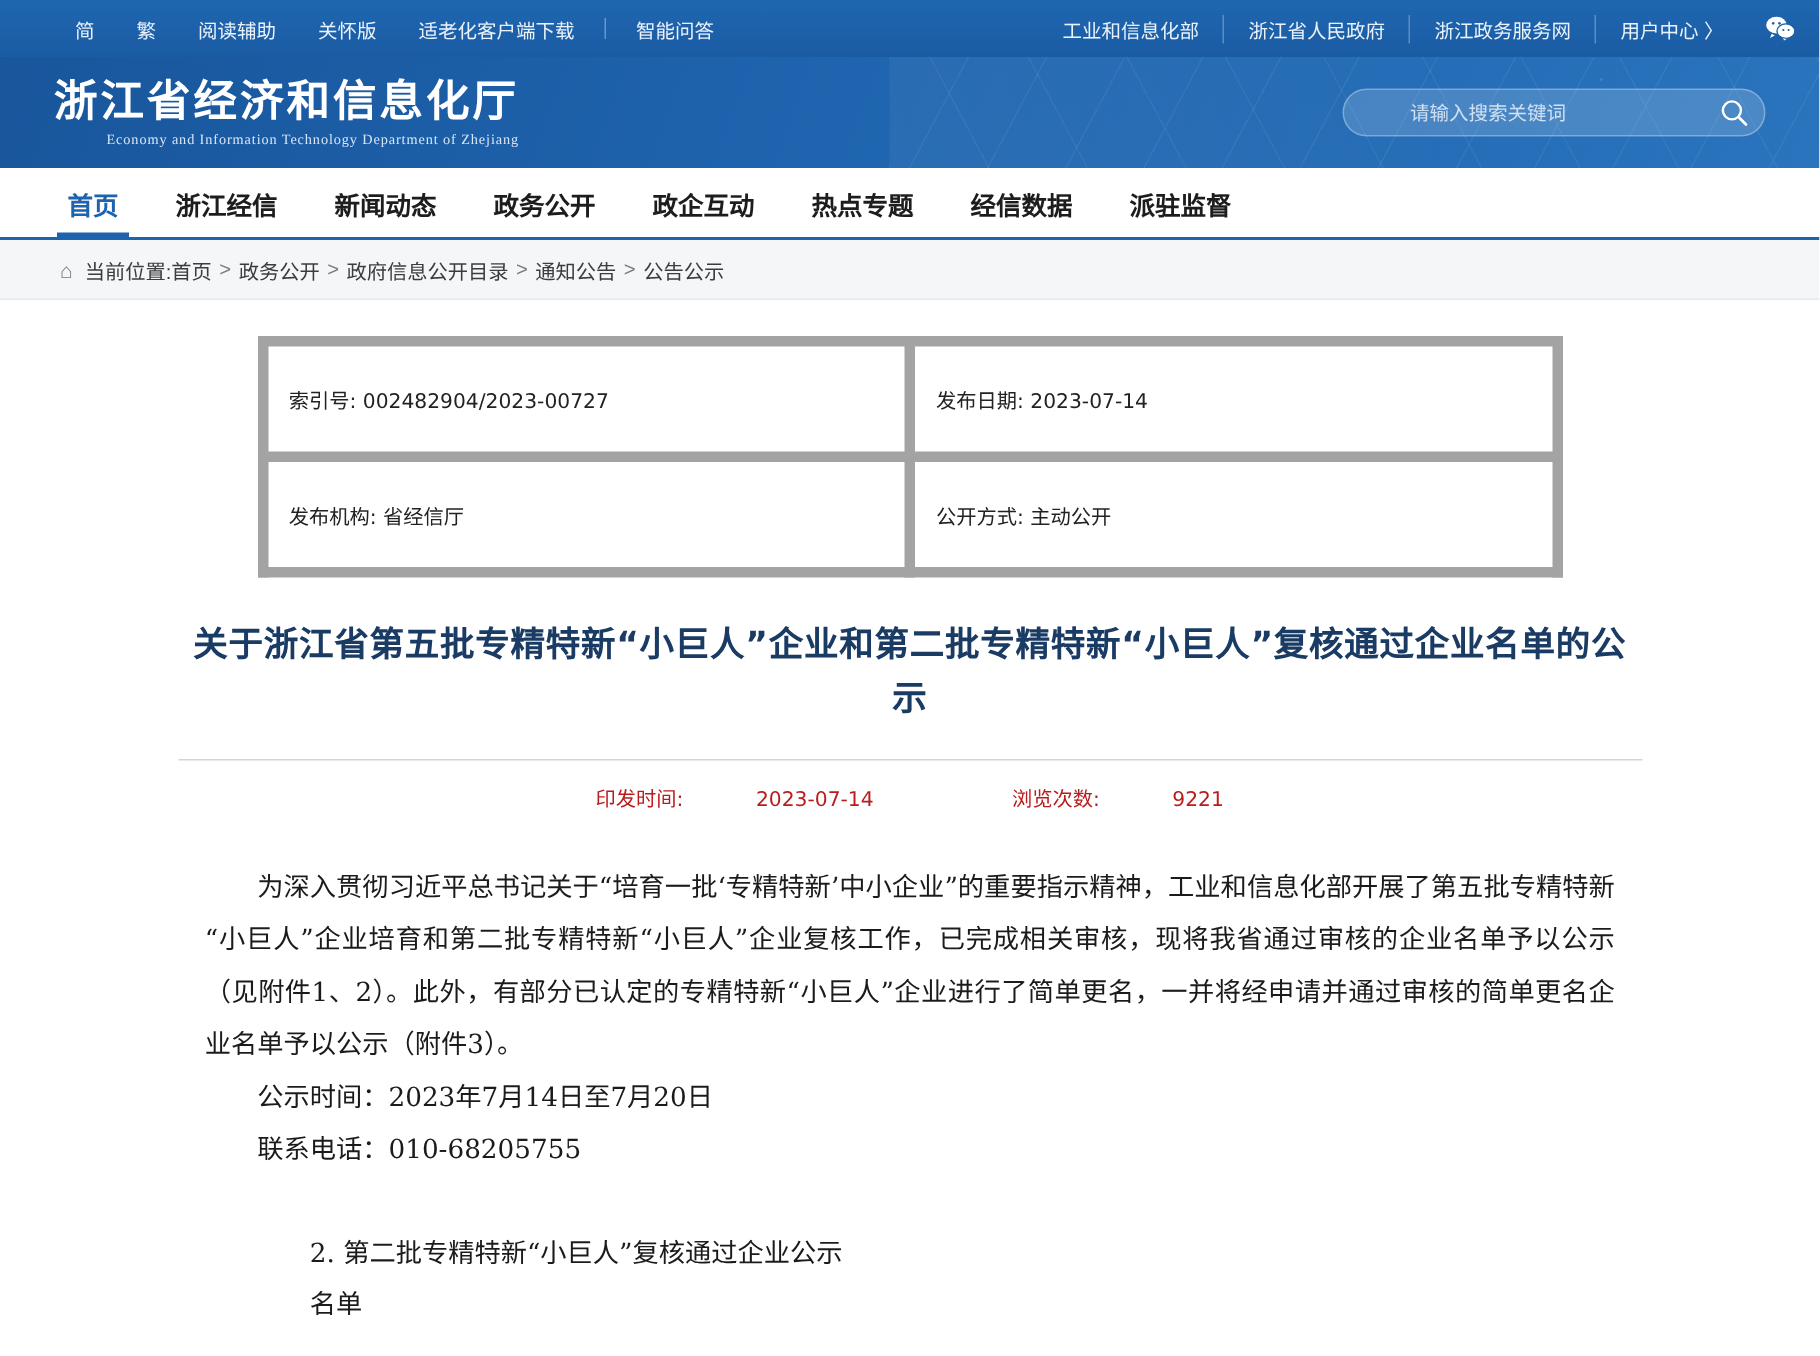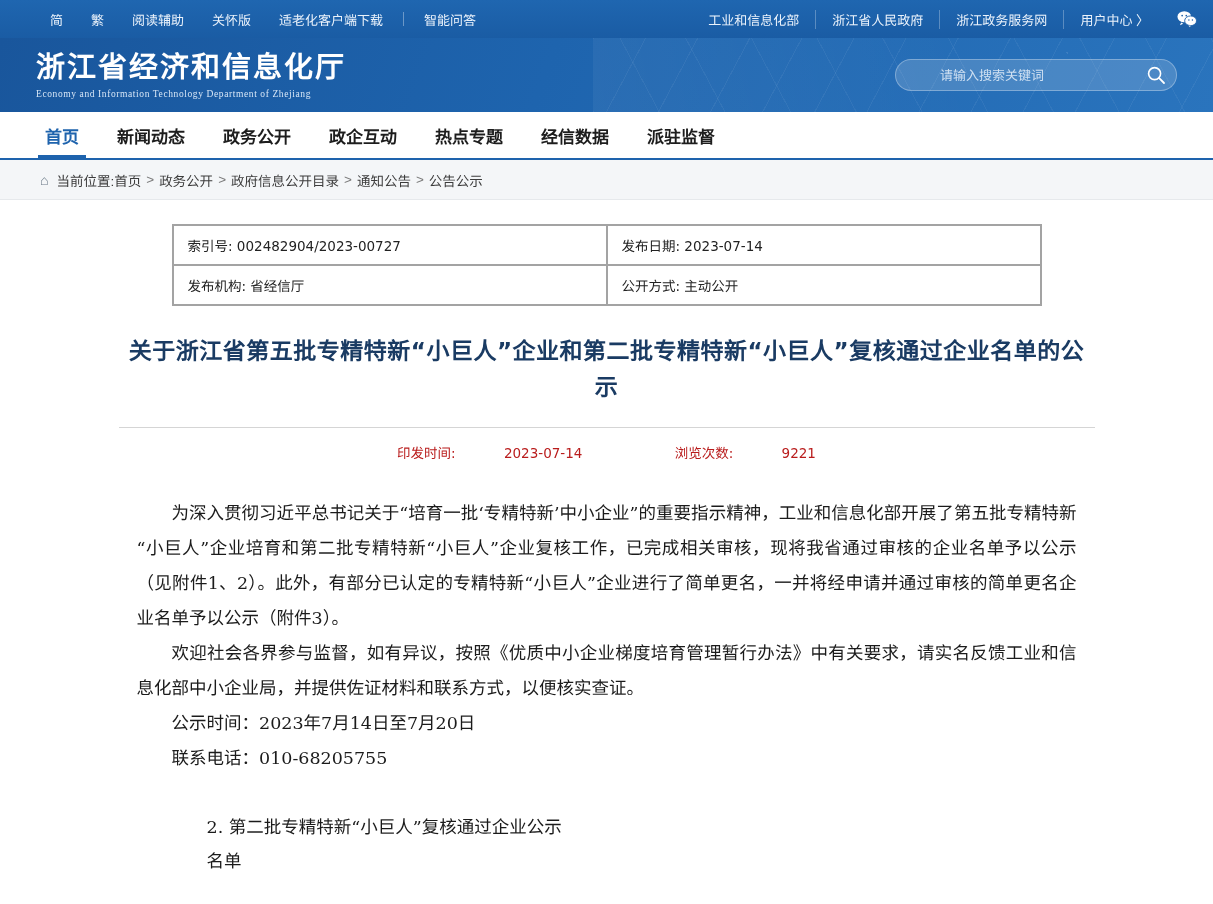--- a/index.html
+++ b/index.html
@@ -87,20 +87,21 @@
     color: #ffffff;
     letter-spacing: 2px;
     line-height: 1.15;
   }
   .logo-sub {
     font-size: 9.5px;
     color: #d8e7f7;
     letter-spacing: 0.6px;
     margin-top: 4px;
     font-family: "Liberation Serif", serif;
+    text-align: right;
   }
   .search-box {
     position: relative;
     z-index: 2;
     margin-left: auto;
     width: 282px;
     height: 32px;
     background: rgba(255,255,255,0.16);
     border: 1px solid rgba(255,255,255,0.30);
     border-radius: 16px;
@@ -173,22 +174,22 @@
     padding: 24px 0 40px 0;
     background: #ffffff;
   }
   .meta-table {
     width: 870px;
     margin: 0 auto;
     border-collapse: collapse;
     table-layout: fixed;
   }
   .meta-table td {
-    border: 2px solid #a3a3a3;
-    padding: 9px 14px;
+    border: 7px solid #a3a3a3;
+    padding: 25px 14px;
     font-size: 13.5px;
     color: #222;
     height: 32px;
     font-family: "DejaVu Sans", "Liberation Sans", sans-serif;
   }
   .meta-table .lbl { color: #222; }
 
   .article-title {
     width: 960px;
     margin: 28px auto 0 auto;
@@ -281,20 +282,23 @@
         <circle cx="8.6" cy="8.6" r="6" stroke="#ffffff" stroke-width="1.6"></circle>
         <line x1="13.2" y1="13.2" x2="18" y2="18" stroke="#ffffff" stroke-width="1.8" stroke-linecap="round"></line>
       </svg>
     </span>
   </div>
 </div>
 
 <div class="nav">
   <div class="nav-item active">
       <span>首页</span>
+    </div>
+  <div class="nav-item">
+      <span>浙江经信</span>
     </div>
   <div class="nav-item">
       <span>新闻动态</span>
     </div>
   <div class="nav-item">
       <span>政务公开</span>
     </div>
   <div class="nav-item">
       <span>政企互动</span>
     </div>
@@ -360,21 +364,20 @@
       <span>2023-07-14</span>
     </span>
     <span>
       <span>浏览次数:</span>
       <span>9221</span>
     </span>
   </div>
 
   <div class="article-body">
     <p>为深入贯彻习近平总书记关于“培育一批‘专精特新’中小企业”的重要指示精神，工业和信息化部开展了第五批专精特新“小巨人”企业培育和第二批专精特新“小巨人”企业复核工作，已完成相关审核，现将我省通过审核的企业名单予以公示（见附件1、2）。此外，有部分已认定的专精特新“小巨人”企业进行了简单更名，一并将经申请并通过审核的简单更名企业名单予以公示（附件3）。</p>
-    <p>欢迎社会各界参与监督，如有异议，按照《优质中小企业梯度培育管理暂行办法》中有关要求，请实名反馈工业和信息化部中小企业局，并提供佐证材料和联系方式，以便核实查证。</p>
     <p>公示时间：2023年7月14日至7月20日</p>
     <p>联系电话：010-68205755</p>
 
     <div class="attach-block">
       <div class="a-line sub">2. 第二批专精特新“小巨人”复核通过企业公示</div>
       <div class="a-line cont">名单</div>
 
     </div>
   </div>
 

